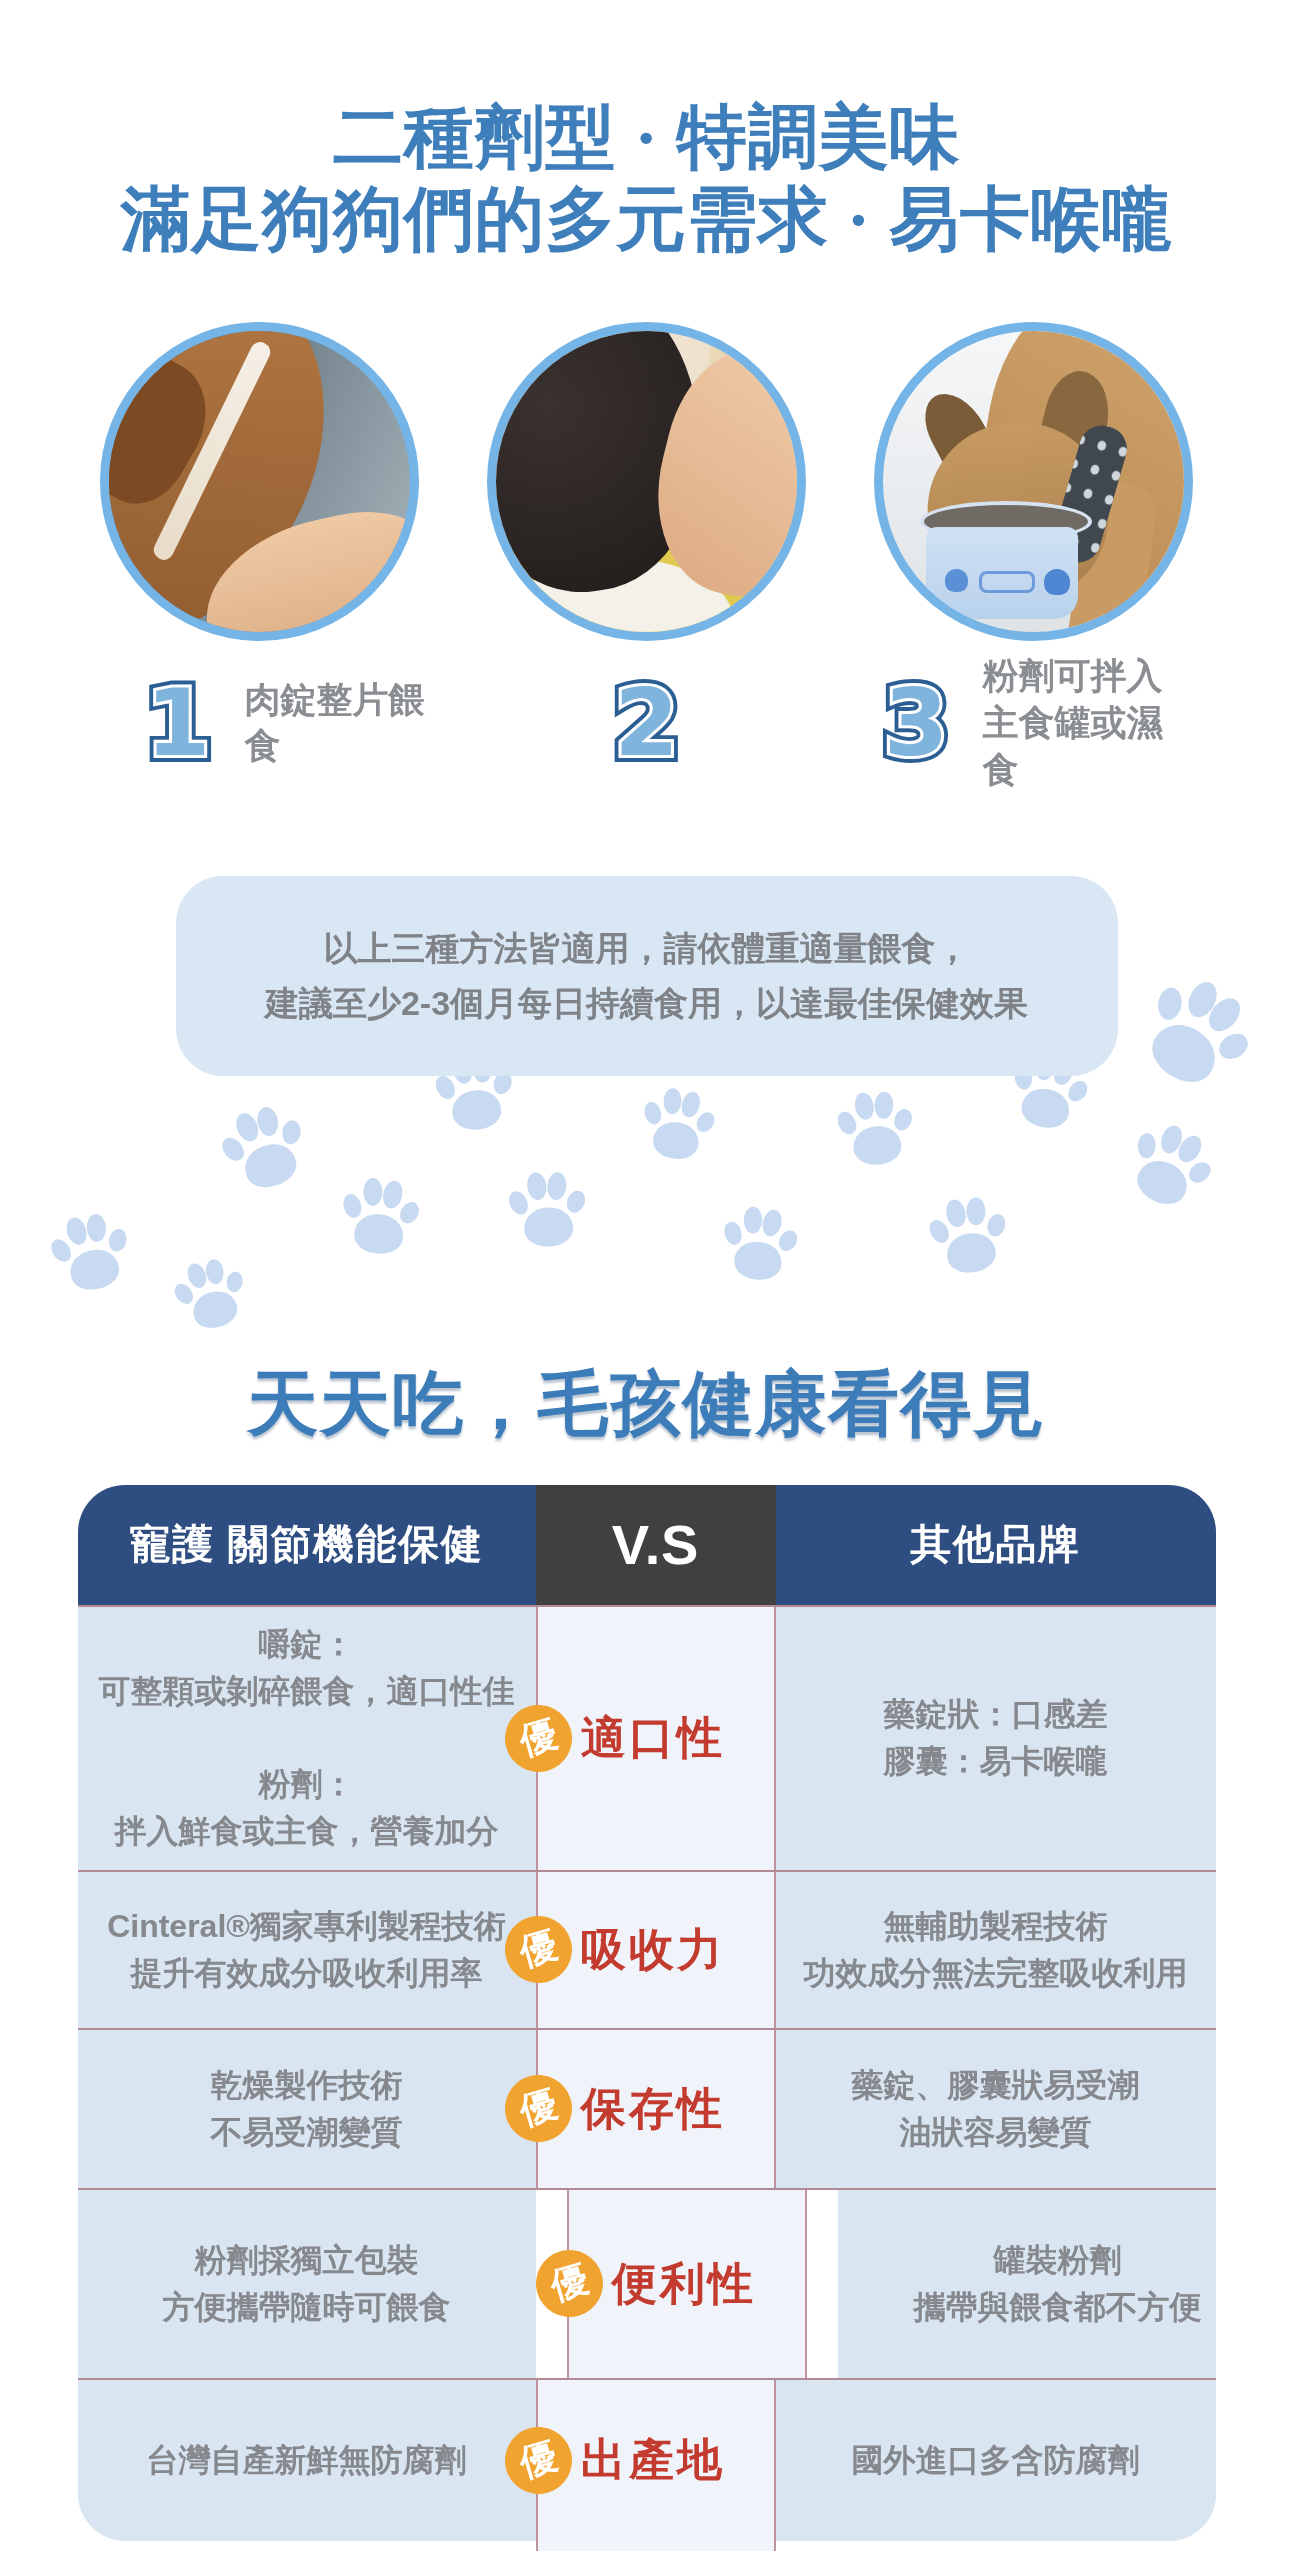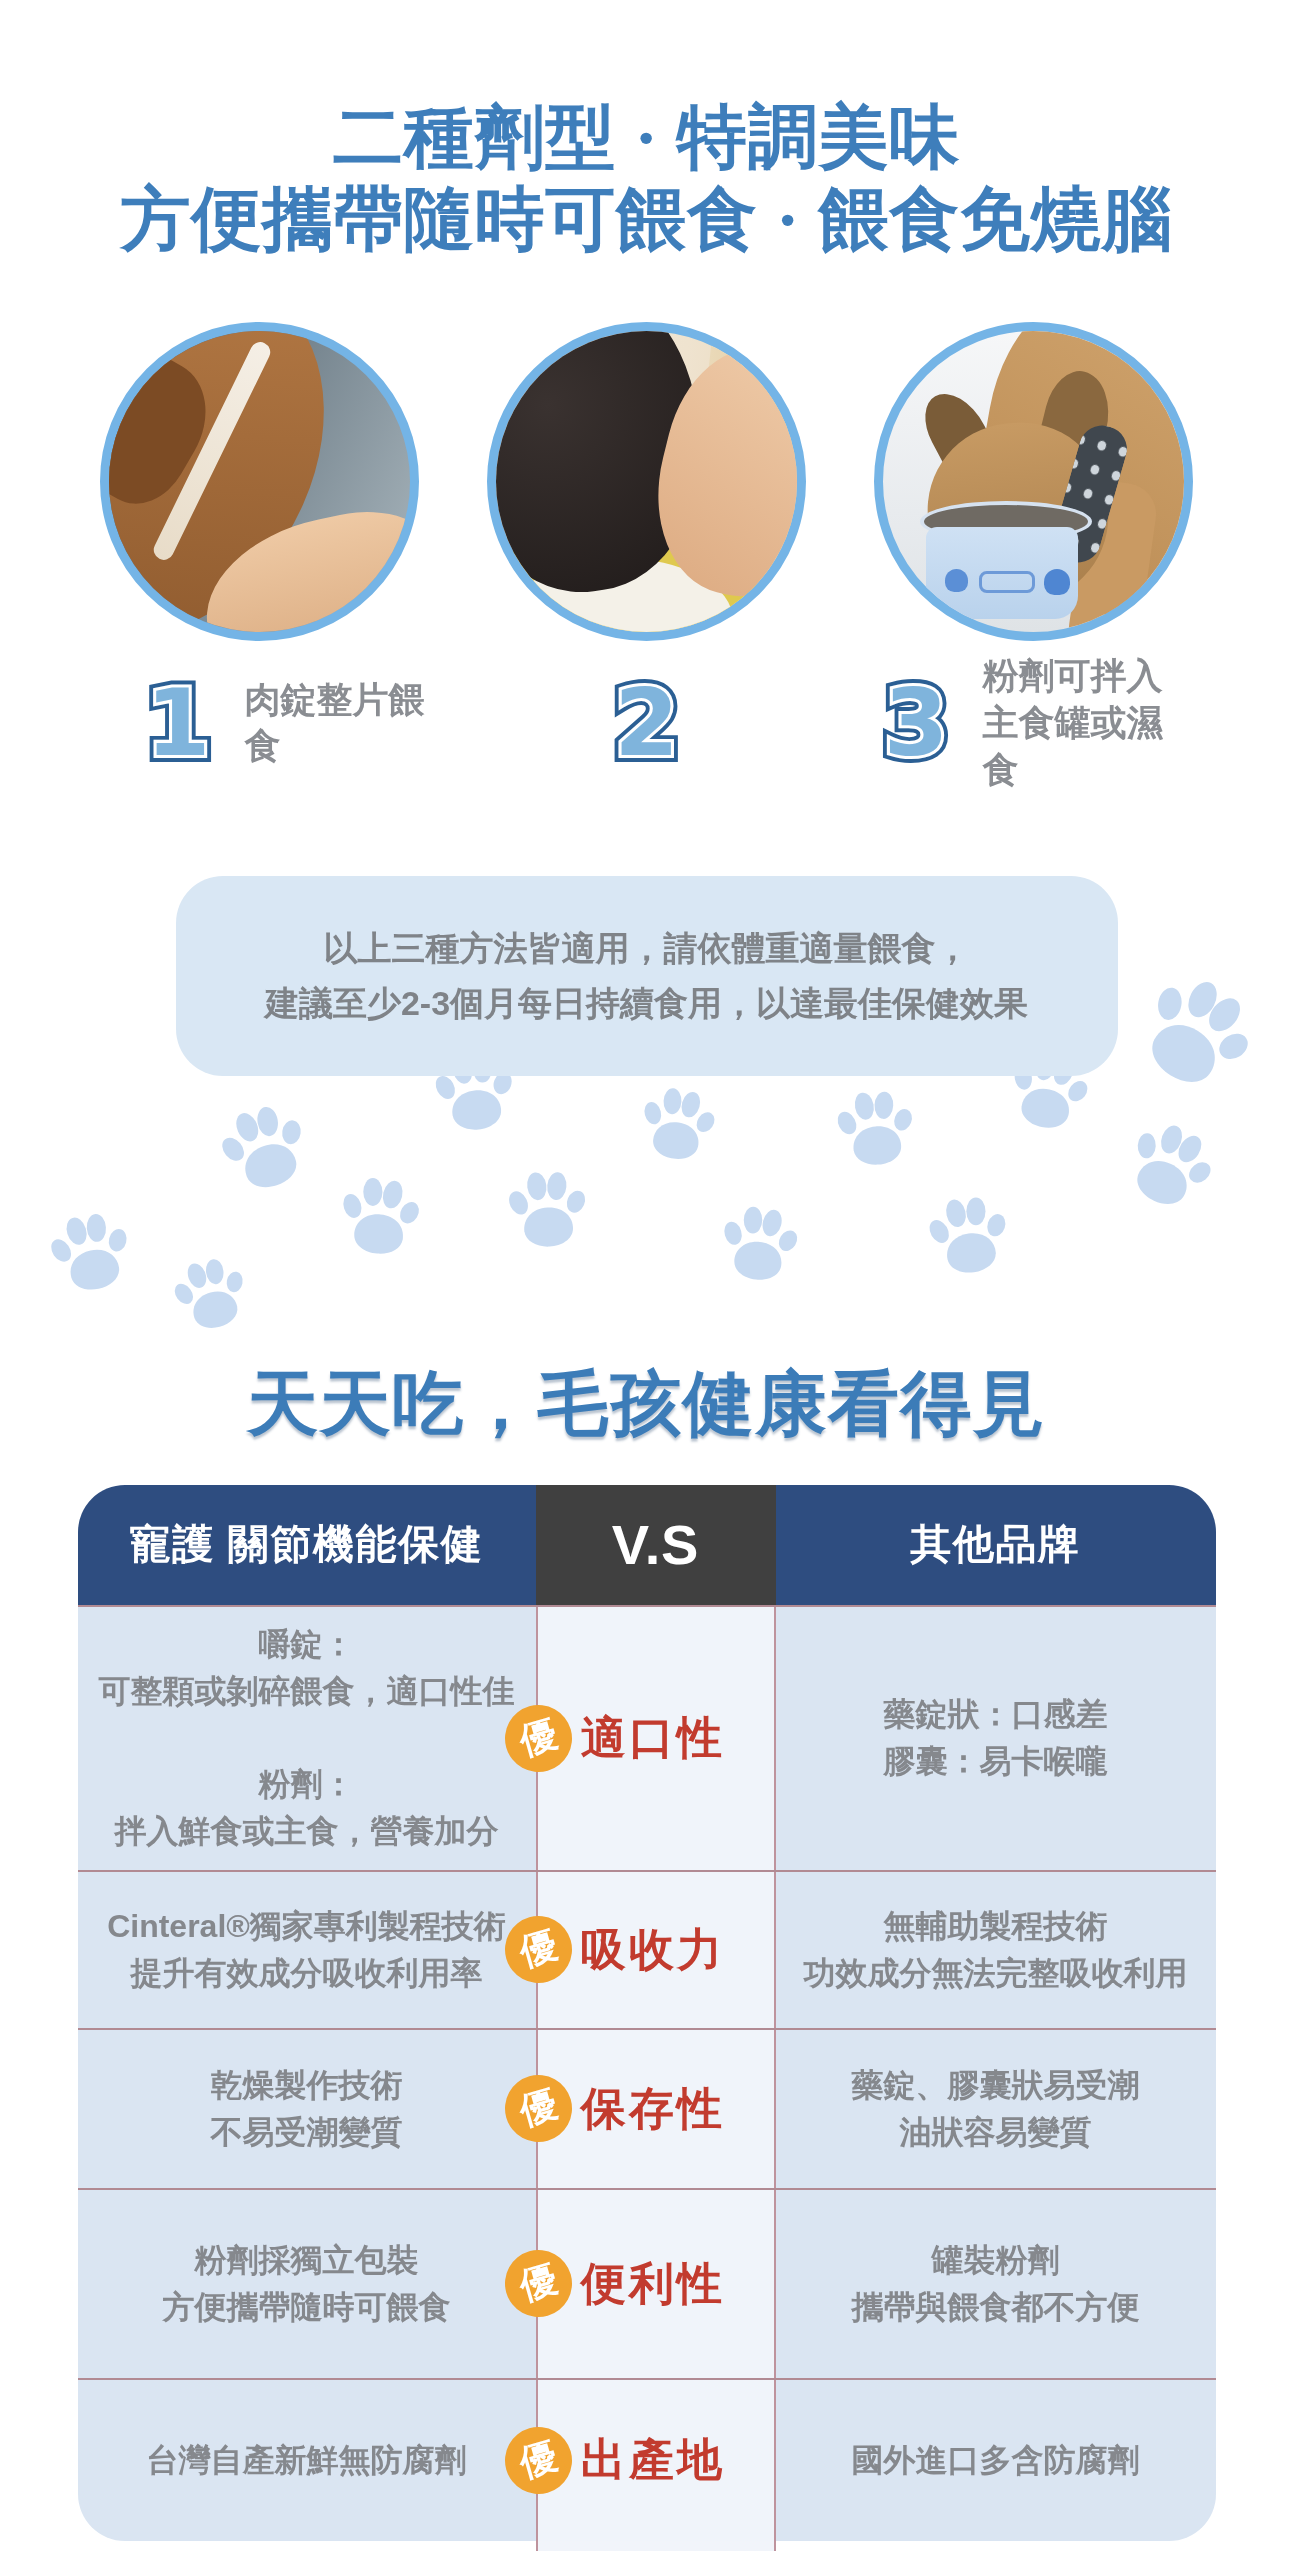--- a/index.html
+++ b/index.html
@@ -93,21 +93,21 @@
   .section-title{margin:281px 0 0;text-align:center;color:#3C7CB8;
        font-family:"Liberation Serif",serif;font-weight:700;font-size:71px;
        letter-spacing:1.6px;text-shadow:0 3.1px 2.3px rgba(40,70,110,0.32);}
 
   
   .cmp{width:1138px;margin:33px auto 0;position:relative;}
   .cmp-inner{border-radius:47px;overflow:hidden;}
   .crow{display:grid;grid-template-columns:458px 240px 440px;}
   .crow.body{border-top:2.3px solid #B18A93;}
   .rh{height:120px;} .r1{height:263px;} .r2{height:156px;}
-  .r3{height:158px;} .r4{height:188px;} .r5{height:161px;}
+  .r3{height:158px;} .r4{height:188px;gap:31px;} .r5{height:161px;}
   .hcell{display:flex;align-items:center;justify-content:center;
        color:#ffffff;font-size:41px;font-weight:800;letter-spacing:1.6px;}
   .hcell.side{background:#2E4D80;}
   .hcell.mid{background:#404040;font-size:56px;letter-spacing:0.8px;}
   .bcell{display:flex;align-items:center;justify-content:center;box-sizing:border-box;
        text-align:center;white-space:pre-line;color:#85888D;font-weight:700;
        font-size:32px;line-height:1.46;padding:9.3px 15.5px;}
   .bcell.side{background:#DAE5F2;text-align:center;}
   .bcell.mid{background:#F0F4FA;border-left:2.3px solid #BE939D;
        border-right:2.3px solid #BE939D;justify-content:flex-start;padding:0;}
@@ -170,21 +170,21 @@
     <svg class="paw" viewBox="0 0 100 100" style="height: 84px; width: 84px; left: 718px; top: 1200px; transform: rotate(6deg);">
       <use href="#paw-shape"></use>
     </svg>
     <svg class="paw" viewBox="0 0 100 100" style="height: 87px; width: 87px; left: 925px; top: 1190px; transform: rotate(-8deg);">
       <use href="#paw-shape"></use>
     </svg>
   </div>
 
 <header class="hero layer">
   <div>二種劑型 · 特調美味</div>
-  <div>方便攜帶隨時可餵食 · 餵食免燒腦</div>
+  <div>滿足狗狗們的多元需求 · 易卡喉嚨</div>
 </header>
 
 <div class="photos layer">
   <div class="photo photo1">
     <div class="sh p1-dog"></div>
     <div class="sh p1-ear"></div>
     <div class="sh p1-blaze"></div>
     <div class="sh p1-nose"></div>
     <div class="sh p1-hand"></div>
   </div>

